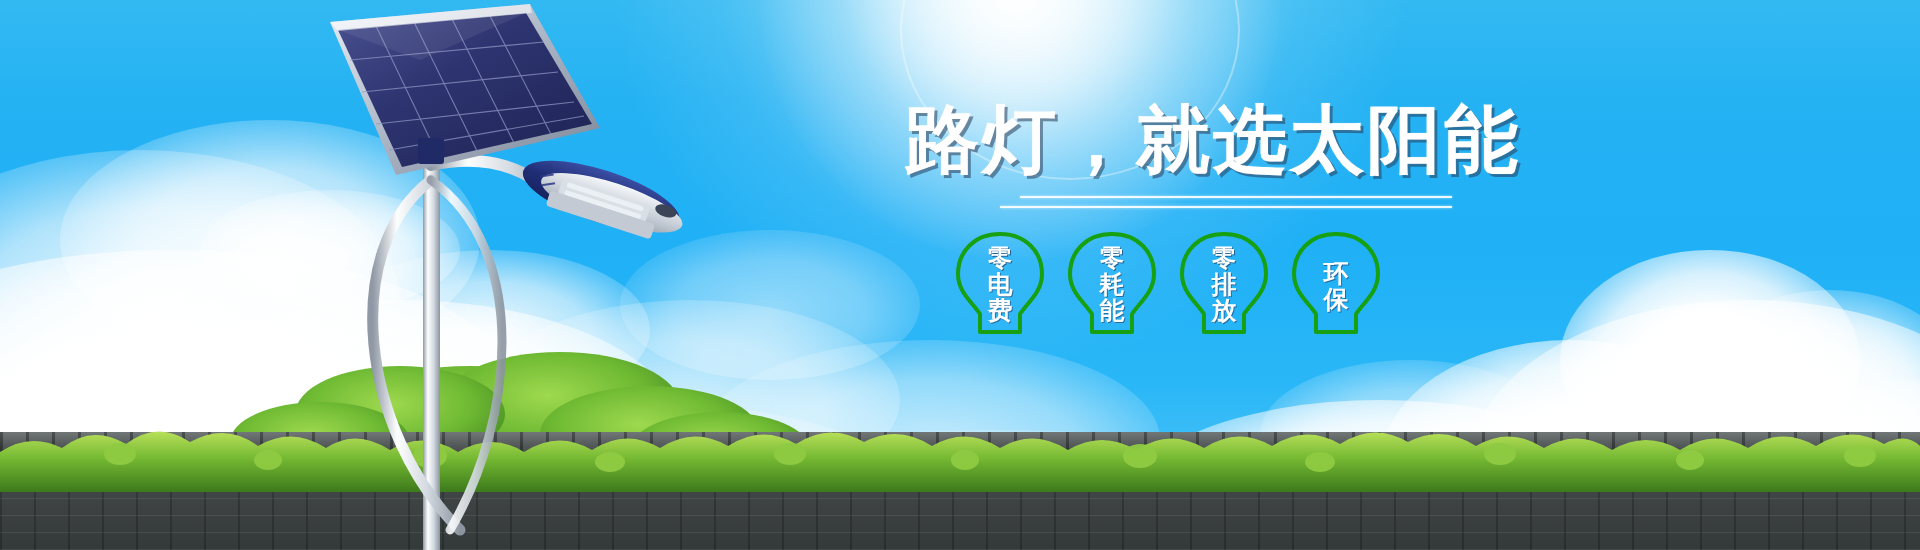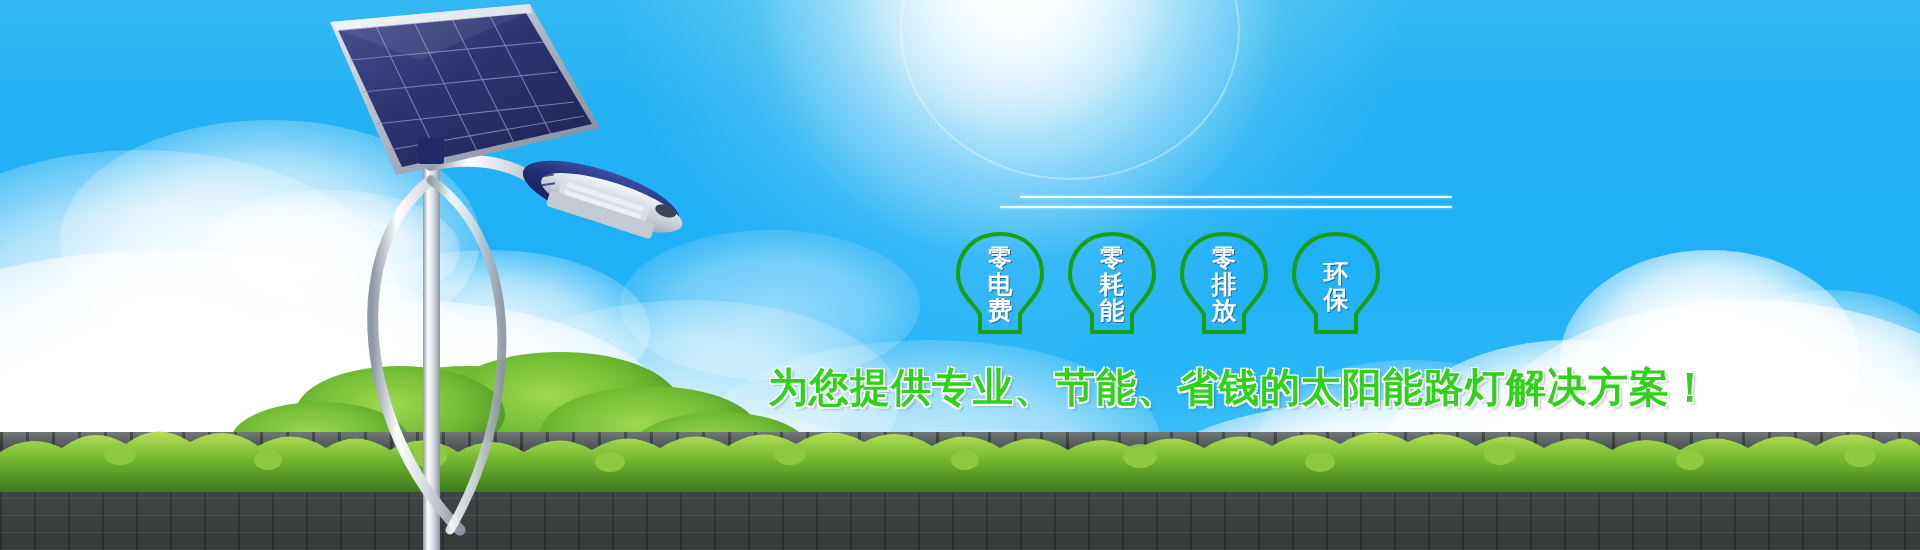--- a/index.html
+++ b/index.html
@@ -284,20 +284,21 @@
       <ellipse cx="366" cy="190" rx="11" ry="6" fill="#3b4557"></ellipse>
       <g stroke="#2b3885" stroke-width="2" opacity="0.85">
         <line x1="232" y1="188" x2="244" y2="182"></line>
         <line x1="236" y1="196" x2="248" y2="190"></line>
         <line x1="240" y1="204" x2="252" y2="198"></line>
       </g>
       <rect x="250" y="206" width="110" height="16" rx="4" fill="#c3cad3"></rect>
     </g>
   </svg>
 
+  <div id="headline">路灯，就选太阳能</div>
 
   <div class="rule" id="rule-top"></div>
   <div class="rule" id="rule-bot"></div>
 
   <div id="badges">
 
     <div class="badge">
       <svg class="bulb" viewBox="0 0 96 112">
         <path d="M48 6 C 74 6, 90 24, 90 46 C 90 64, 76 74, 68 86 L 68 104 L 28 104 L 28 86 C 20 74, 6 64, 6 46 C 6 24, 22 6, 48 6 Z" fill="none" stroke="#16a012" stroke-width="4" stroke-linejoin="round"></path>
       </svg>
@@ -335,15 +336,14 @@
         <path d="M48 6 C 74 6, 90 24, 90 46 C 90 64, 76 74, 68 86 L 68 104 L 28 104 L 28 86 C 20 74, 6 64, 6 46 C 6 24, 22 6, 48 6 Z" fill="none" stroke="#16a012" stroke-width="4" stroke-linejoin="round"></path>
       </svg>
       <span class="txt">
         <span class="word">环</span>
         <span class="word">保</span>
       </span>
     </div>
 
   </div>
 
-  <div id="tagline">为您提供专业、节能、省钱的太阳能路灯解决方案！</div>
 
 </div>
 
 </body></html>

